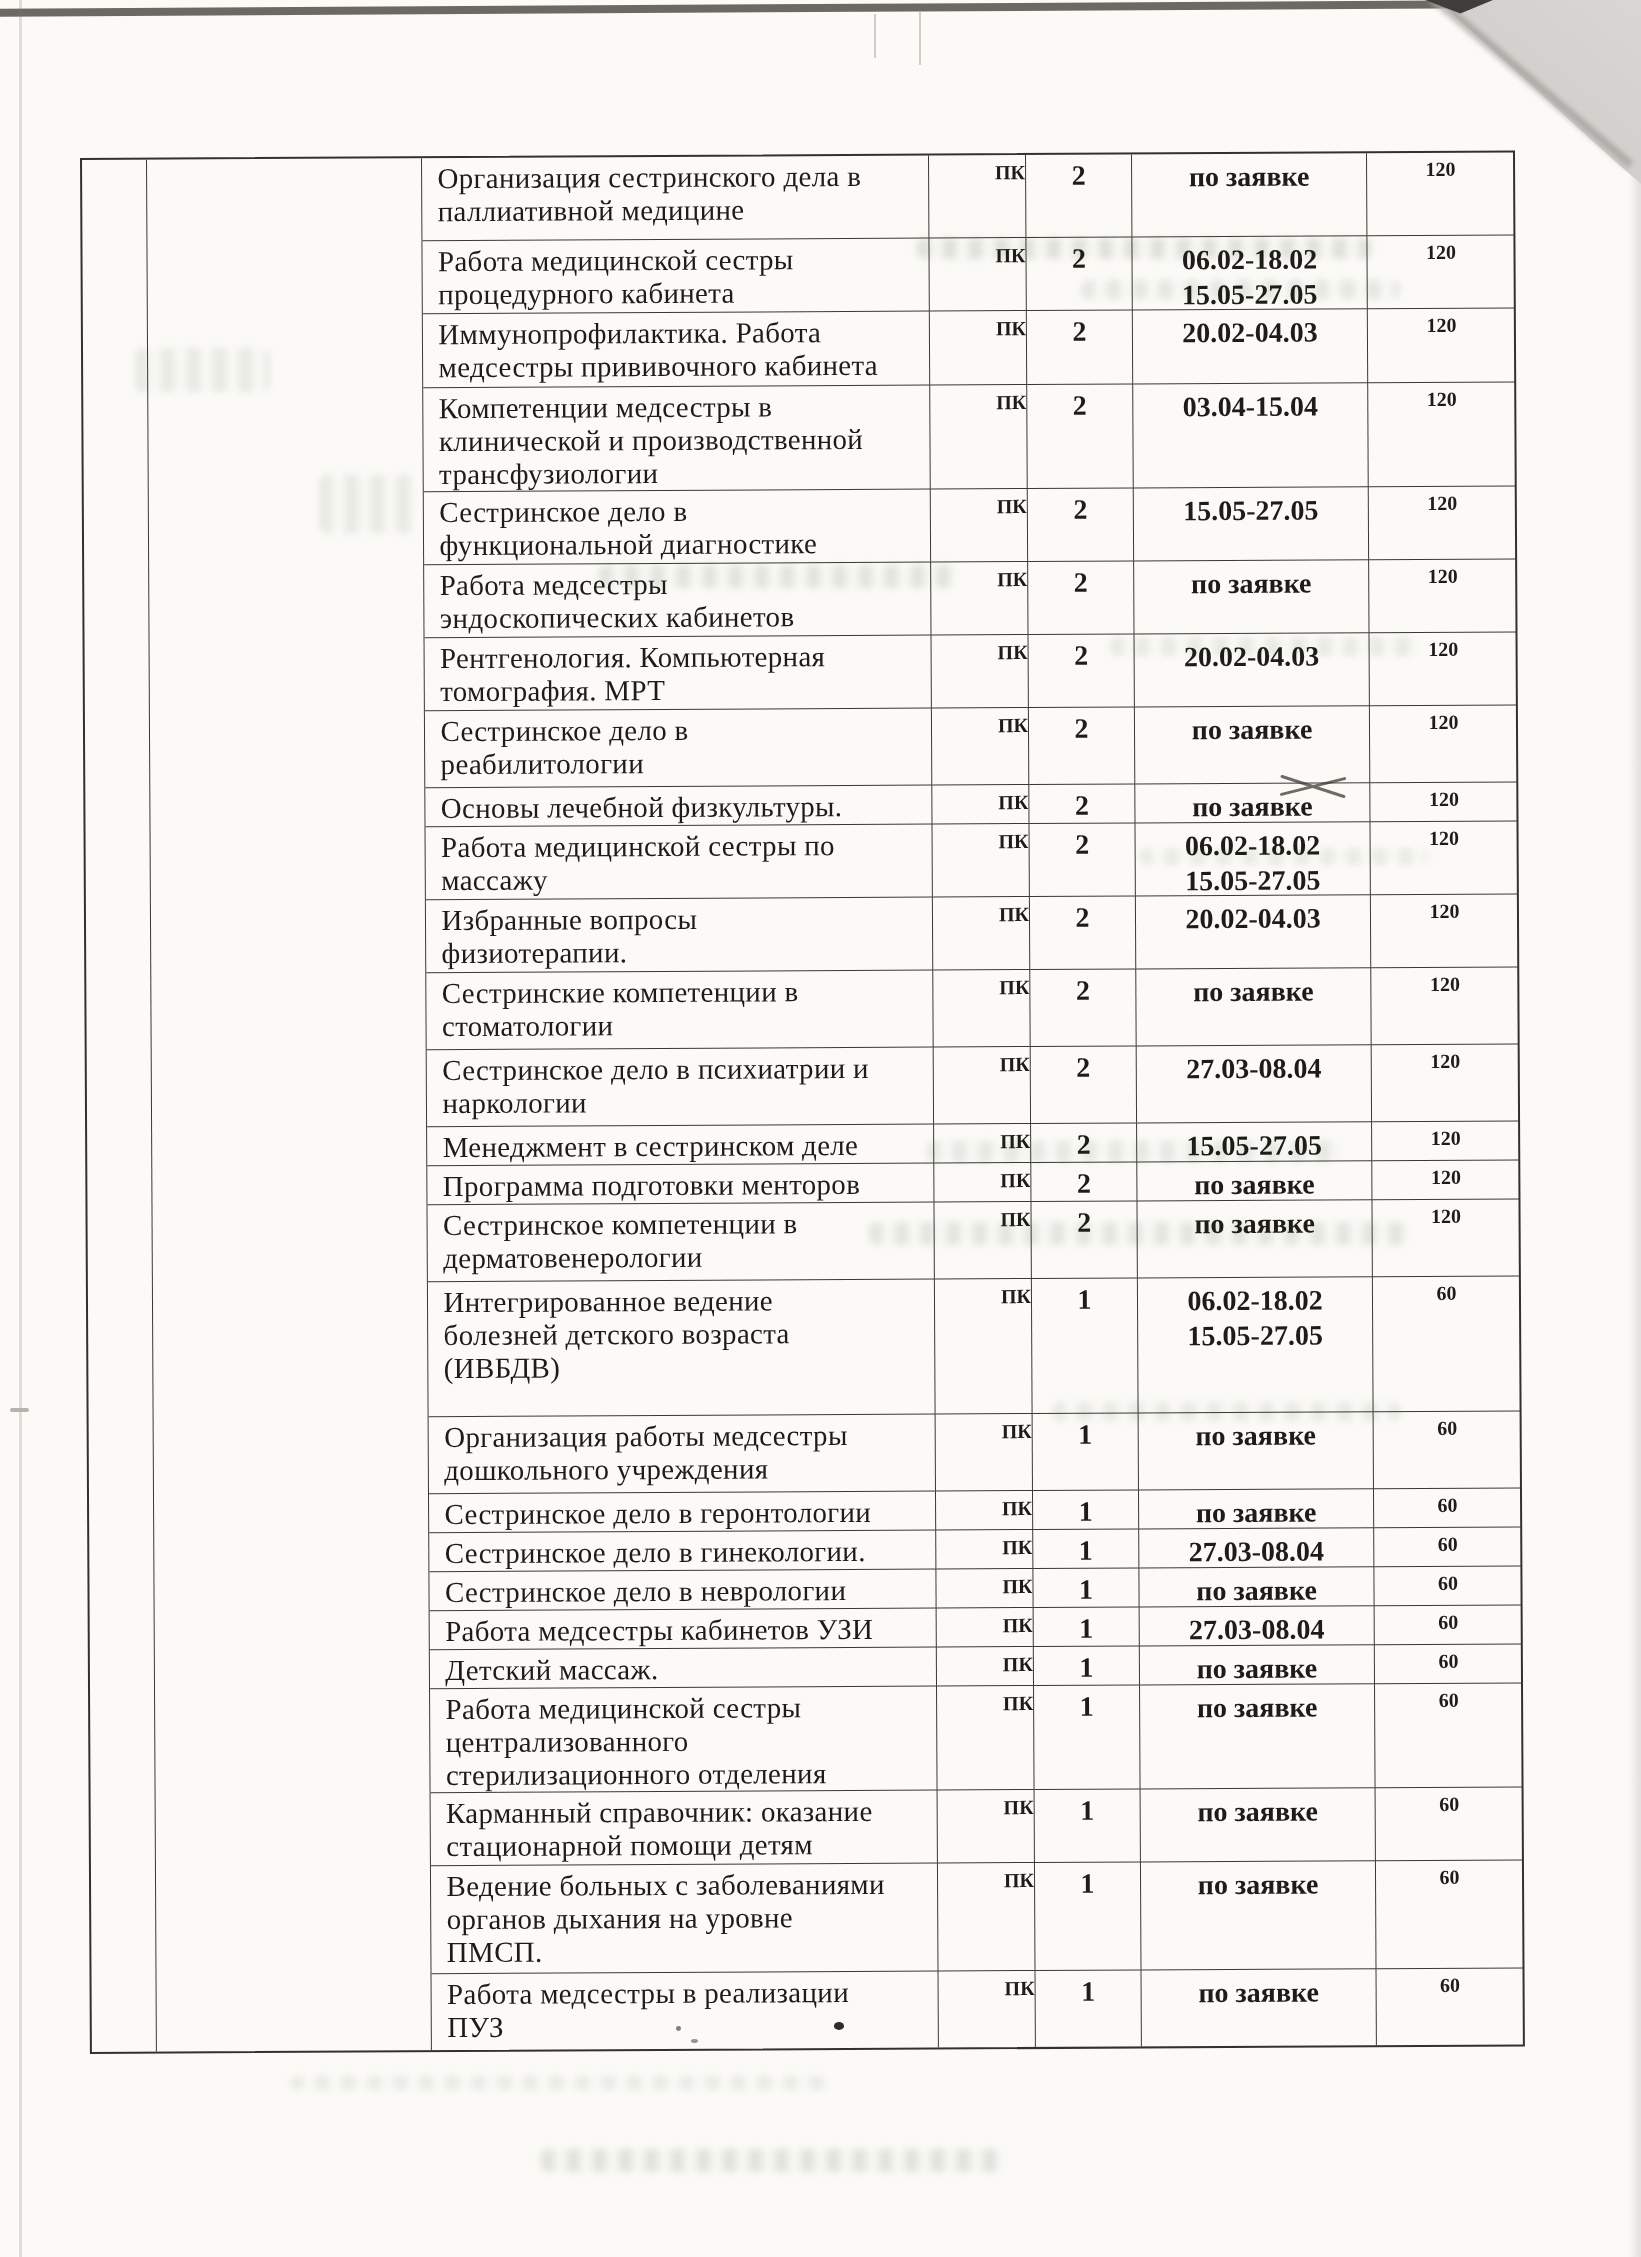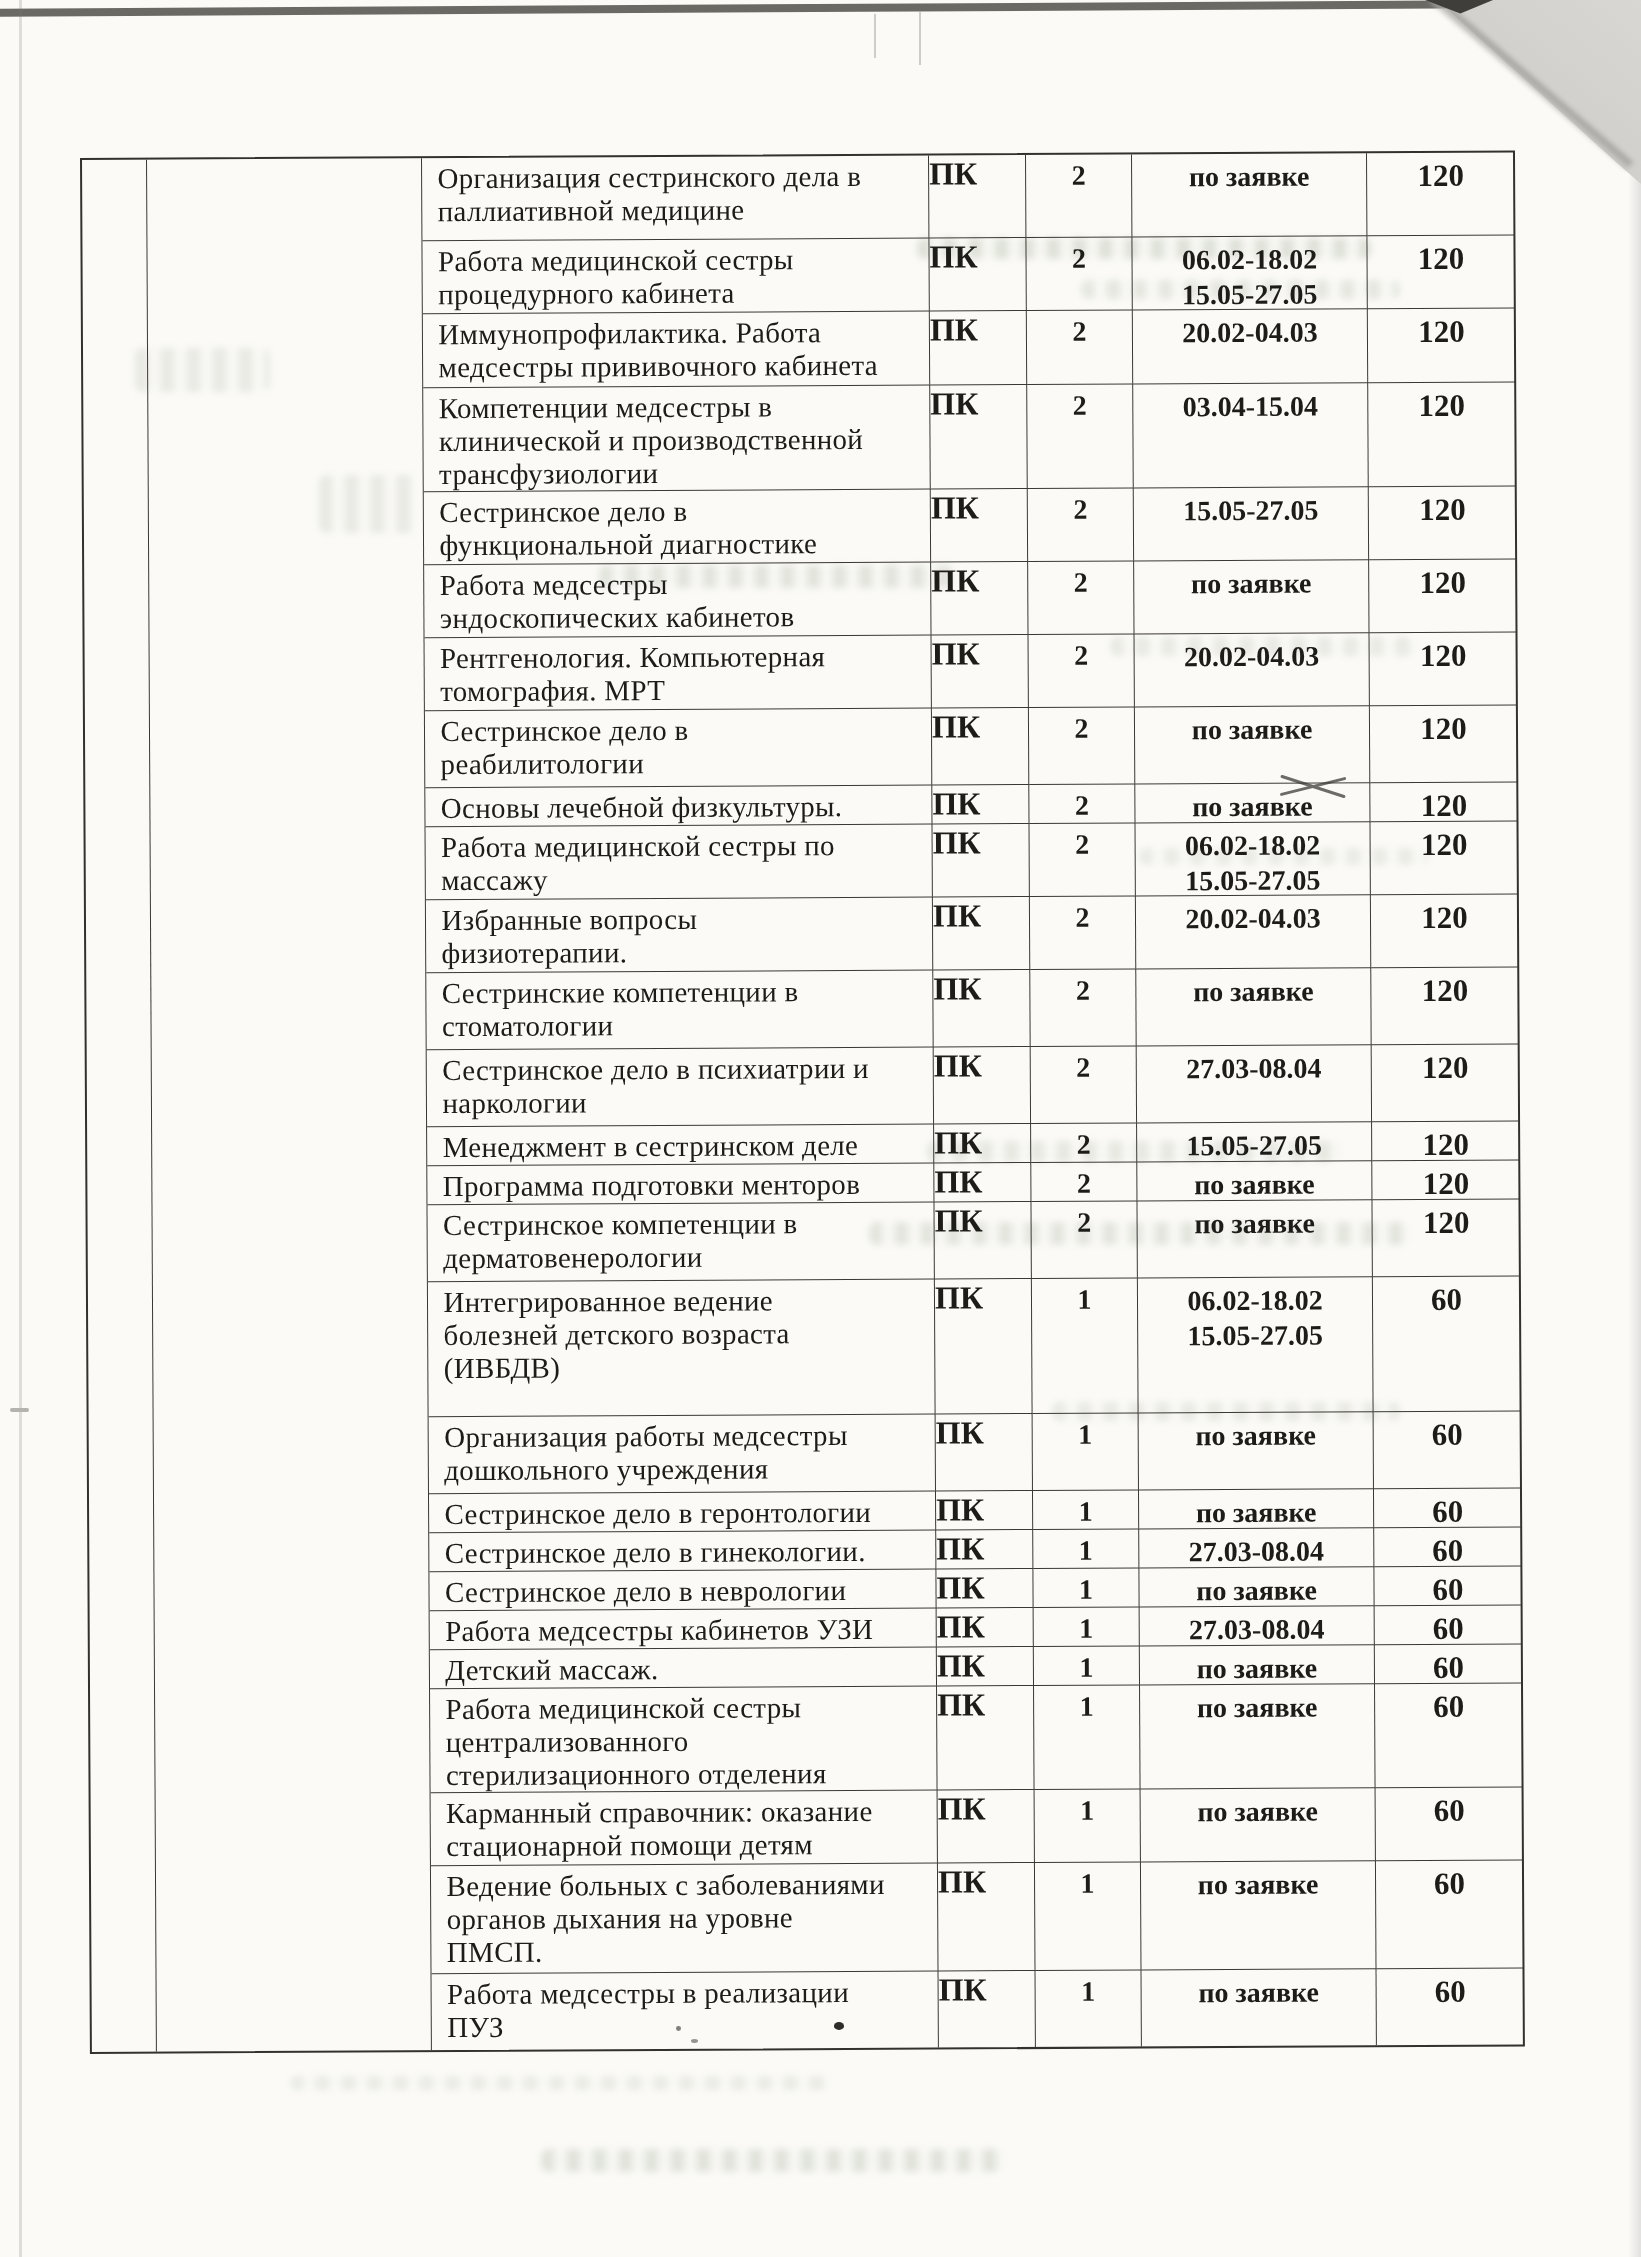--- a/index.html
+++ b/index.html
@@ -59,27 +59,27 @@
     transform:rotate(-0.3deg);
     transform-origin:left top;
     background:transparent;
   }
   .cell{box-sizing:border-box;overflow:hidden;}
   .colA{grid-column:1;grid-row:1 / span 27;border-right:1.9px solid #3b3935;}
   .colB{grid-column:2;grid-row:1 / span 27;border-right:1.9px solid #3b3935;}
   .c3{grid-column:3;border-right:1.9px solid #3b3935;
       padding:3.9px 5.8px 0 15.4px;font-size:29px;line-height:33px;
       white-space:pre-line;letter-spacing:0.3px;}
-  .c4{grid-column:4;border-right:1.9px solid #3b3935;text-align:left;
-      font-weight:700;font-size:32px;padding-top:0;}
+  .c4{grid-column:4;border-right:1.9px solid #3b3935;text-align:right;
+      font-weight:700;font-size:20px;padding-top:6px;}
   .c5{grid-column:5;border-right:1.9px solid #3b3935;text-align:center;
       font-weight:700;font-size:28px;padding-top:4.8px;}
   .c6{grid-column:6;border-right:1.9px solid #3b3935;text-align:center;
       font-weight:700;font-size:28px;line-height:35px;padding-top:4.8px;white-space:pre-line;}
-  .c7{grid-column:7;text-align:center;font-weight:700;font-size:31px;padding-top:4.8px;}
+  .c7{grid-column:7;text-align:center;font-weight:700;font-size:20px;padding-top:4.8px;}
   .bt{border-top:1.9px solid #3b3935;}
 </style>
 </head>
 <body>
 
 <div class="top-edge"></div>
 <div class="top-streak" style="left:874px;top:13.5px;height:44px;"></div>
 <div class="top-streak" style="left:919px;top:11.6px;height:53px;"></div>
 <div class="left-edge"></div>
 <div class="right-edge"></div>

